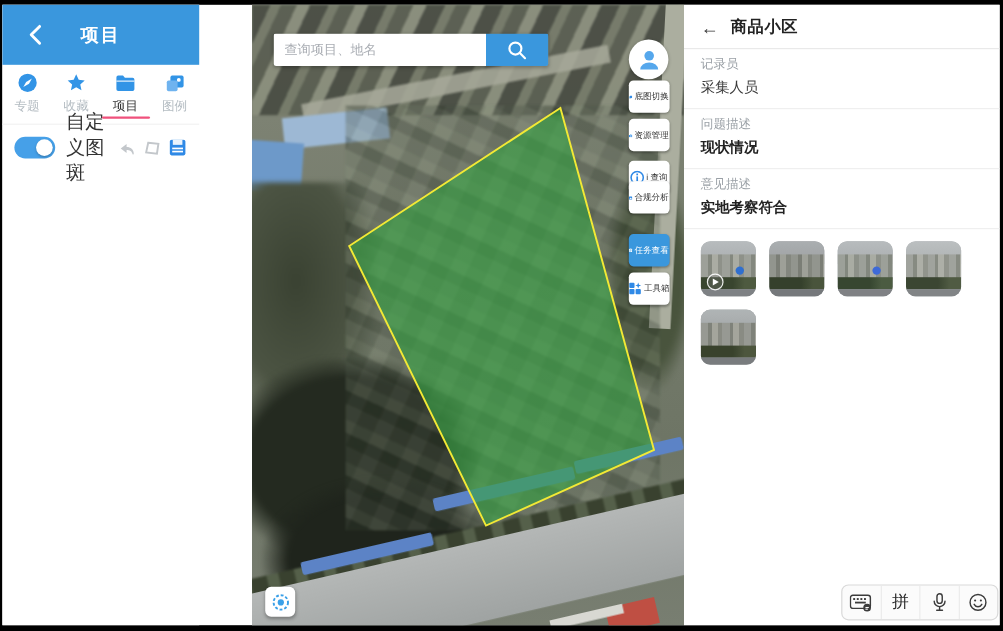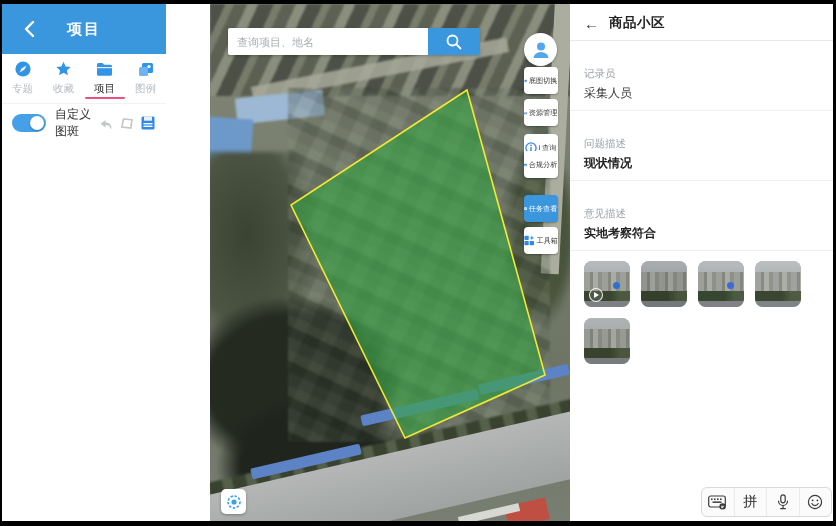--- a/index.html
+++ b/index.html
@@ -14,21 +14,21 @@
   .sb-title { color:#fff; font-size:15px; font-weight:bold; letter-spacing:2px; }
   .sb-tabs { display:flex; height:50px; border-bottom:1px solid #f2f2f2; }
   .sb-tab { flex:1; display:flex; flex-direction:column; align-items:center; justify-content:center; gap:5px; position:relative; cursor:pointer; }
   .sb-tab .tab-label { font-size:10.5px; color:#b4bcc2; }
   .sb-tab.active .tab-label { color:#333; }
   .sb-tab.active::after { content:""; position:absolute; bottom:4px; left:50%; transform:translateX(-50%);
     width:40px; height:2px; background:#f0517c; border-radius:1px; }
   .sb-toggle-row { display:flex; align-items:center; height:34px; padding:0 10px; margin-top:2px; }
   .toggle { position:relative; width:34px; height:18px; border-radius:9px; background:#46a0e8; cursor:pointer; flex:none; }
   .toggle .knob { position:absolute; right:2px; top:2px; width:14px; height:14px; border-radius:50%; background:#fff; box-shadow:0 1px 2px rgba(0,0,0,.25); }
-  .toggle-label { font-size:12px; color:#333; margin-left:9px; flex:1; }
+  .toggle-label { font-size:16px; color:#333; margin-left:9px; flex:1; }
   .sb-actions { display:flex; align-items:center; gap:5px; }
   .sb-action { width:16px; height:16px; display:flex; align-items:center; justify-content:center; cursor:pointer; }
 
   
   .map { position:absolute; left:208px; top:0; width:360px; height:517px; overflow:hidden; background:#757c6d; cursor:grab; }
   .map .layer { position:absolute; }
   .bg-base { inset:0; background:linear-gradient(180deg,#868a7a 0%,#7d8273 18%,#747b6b 45%,#6e7565 70%,#787e71 100%); }
   .bg-top-buildings { left:0; top:0; width:360px; height:92px; opacity:.9; filter:blur(1px);
     background:repeating-linear-gradient(115deg,#474b42 0 14px,#767b6a 14px 22px,#585d50 22px 34px,#8b8f7e 34px 44px); }
   .bg-top-band { left:40px; top:58px; width:260px; height:15px; transform:rotate(-11deg); background:#a8aa9b; filter:blur(1px); opacity:.85; }
@@ -53,21 +53,21 @@
   .bg-blueroof { background:#5c83c6; filter:blur(.5px); transform:rotate(-13deg); border-radius:2px; }
   .br1 { left:150px; top:398px; width:120px; height:11px; }
   .br2 { left:268px; top:370px; width:92px; height:11px; }
   .br3 { left:40px; top:452px; width:112px; height:11px; }
   .bg-red-block { left:296px; top:498px; width:42px; height:22px; transform:rotate(-13deg); background:#bf4f43; }
   .bg-white-strip { left:248px; top:506px; width:62px; height:8px; transform:rotate(-13deg); background:#d8d8d2; filter:blur(.5px); }
 
   .poly-svg { position:absolute; inset:0; width:360px; height:517px; }
 
   
-  .searchbar { position:absolute; left:18px; top:24px; width:252px; height:27px; display:flex;
+  .searchbar { position:absolute; left:18px; top:24px; width:229px; height:27px; display:flex;
     border-radius:2px; overflow:hidden; box-shadow:0 1px 3px rgba(0,0,0,.25); }
   .search-input { flex:1; border:none; outline:none; background:#fff; padding:0 9px; font-size:11px; color:#333;
     font-family:"Liberation Sans", sans-serif; }
   .search-input::placeholder { color:#a9adb3; }
   .search-btn { width:52px; background:#3a97dd; border:none; display:flex; align-items:center; justify-content:center; cursor:pointer; }
 
   
   .avatar-btn { position:absolute; left:314px; top:29px; width:33px; height:33px; border-radius:50%; background:#fff;
     display:flex; align-items:center; justify-content:center; box-shadow:0 1px 3px rgba(0,0,0,.3); cursor:pointer; }
   .tool-btn { position:absolute; left:314px; width:34px; height:27px; background:#fff; border-radius:4px;
@@ -79,21 +79,21 @@
   .t0{top:63px;} .t1{top:95px;} .t2{top:130px;} .t3{top:147px;} .t4{top:191px;} .t5{top:223px;}
 
   .locate-btn { position:absolute; left:11px; top:485px; width:25px; height:25px; background:#fff; border-radius:5px;
     box-shadow:0 1px 3px rgba(0,0,0,.3); display:flex; align-items:center; justify-content:center; cursor:pointer; }
 
   
   .panel { position:absolute; left:568px; top:0; width:263px; height:517px; background:#fff; z-index:5; }
   .panel-header { display:flex; align-items:center; gap:10px; padding:10px 14px 8px; border-bottom:1px solid #e9e9e9; }
   .panel-back { font-size:15px; color:#333; cursor:pointer; line-height:1; }
   .panel-title { font-size:13.5px; color:#222; font-weight:bold; letter-spacing:.5px; }
-  .field { padding:6px 14px 8px; border-bottom:1px solid #efefef;margin-top:20px; }
+  .field { padding:6px 14px 8px; border-bottom:1px solid #efefef; }
   .field-label { font-size:10.5px; color:#9aa0a6; }
   .field-value { font-size:12px; color:#3a3a3a; margin-top:4px; }
   .field-value.strong { font-weight:bold; color:#222; }
   .photos { display:flex; flex-wrap:wrap; gap:11px; padding:10px 14px; }
   .photo { position:relative; width:46px; height:46px; border-radius:8px; overflow:hidden; cursor:pointer; background:#aeb2b4; }
   .photo .sky { position:absolute; left:0; top:0; right:0; height:42%; background:linear-gradient(#b7bbbd,#aaaeb0); }
   .photo .bld { position:absolute; left:0; top:24%; right:0; height:46%; filter:blur(.4px);
     background:repeating-linear-gradient(90deg,#9da099 0 6px,#84887f 6px 9px,#aaaca3 9px 14px,#8e9189 14px 18px); }
   .photo .trees { position:absolute; left:0; bottom:12%; right:0; height:22%; filter:blur(.6px);
     background:radial-gradient(circle at 30% 50%, #39452f 0 40%, #4e5a40 70%); }

